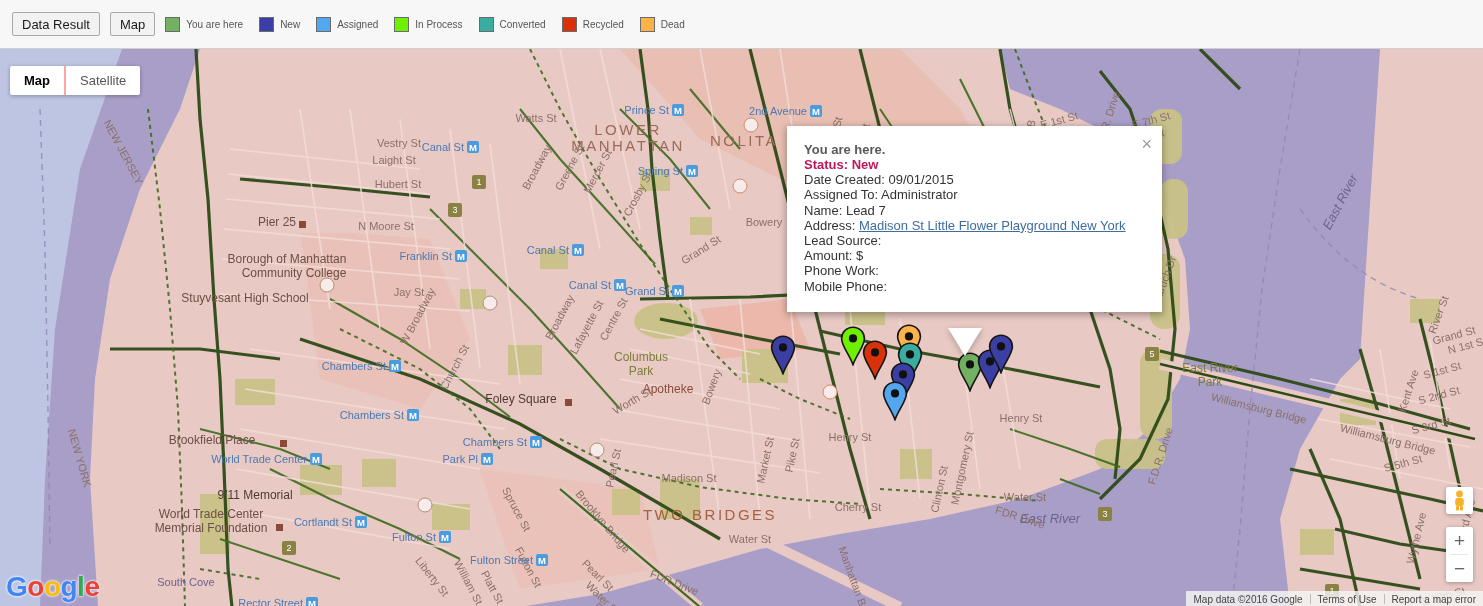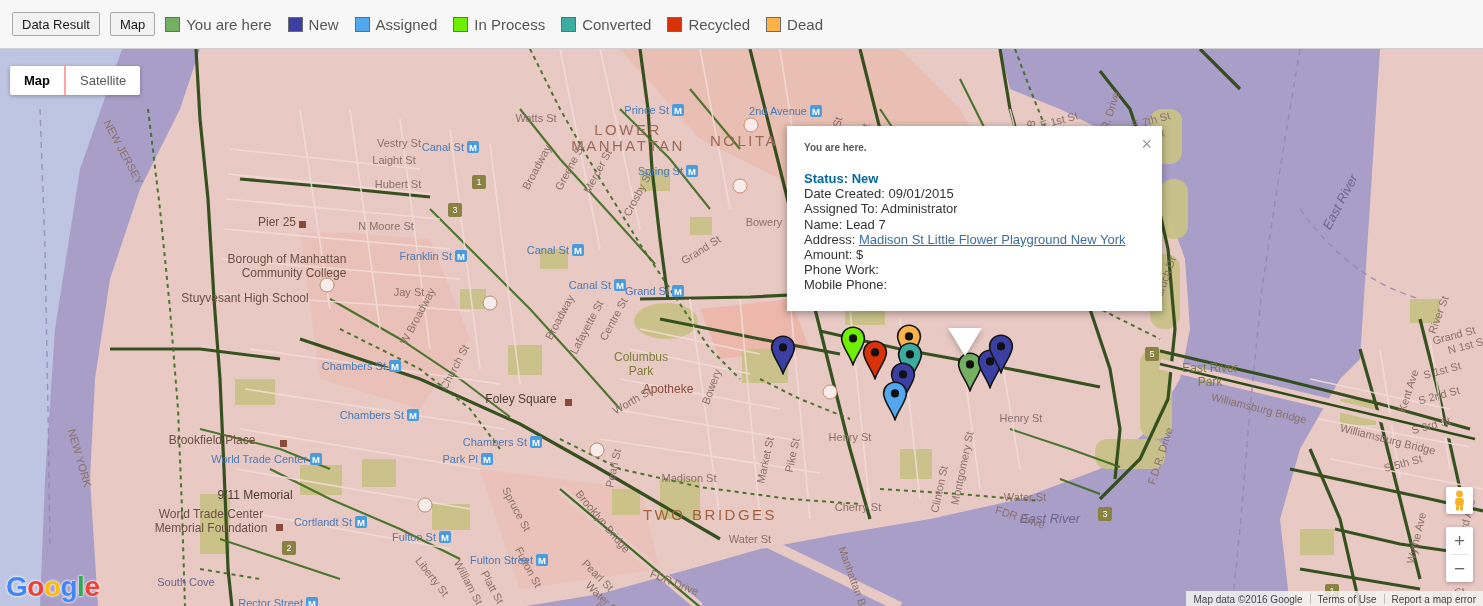--- a/index.html
+++ b/index.html
@@ -53,21 +53,21 @@
   }
   .legend-swatch {
     width: 15px;
     height: 15px;
     border: 1px solid #6b6b6b;
     display: inline-block;
     margin-right: 6px;
     box-sizing: border-box;
   }
   .legend-label {
-    font-size: 15px;
+    font-size: 10px;
     color: #555555;
     font-family: "Liberation Sans", sans-serif;
   }
 
   
   #map {
     position: absolute;
     left: 0;
     top: 48px;
     width: 1483px;
@@ -192,41 +192,40 @@
     left: 948px;
     top: 279px;
     width: 0; height: 0;
     border-left: 17px solid transparent;
     border-right: 17px solid transparent;
     border-top: 28px solid #ffffff;
     z-index: 59;
     filter: drop-shadow(0 2px 3px rgba(0,0,0,0.25));
   }
   .iw-title {
-    font-size: 10px;
+    font-size: 13px;
     font-weight: bold;
     color: #5a5a5a;
-    margin-bottom: 18px;
   }
   .iw-close {
     position: absolute;
     right: 10px; top: 9px;
     font-size: 18px;
     color: #9a9a9a;
     cursor: pointer;
     line-height: 1;
     font-family: "Liberation Sans", sans-serif;
   }
   .iw-row {
     font-size: 13px;
     color: #333333;
     line-height: 15.2px;
     white-space: nowrap;
   }
-  .iw-row.bold { font-weight: bold; color: #0369a1; }
+  .iw-row.bold { font-weight: bold; color: #be185d; }
   .iw-link {
     color: #3e6d9e;
     text-decoration: underline;
     cursor: pointer;
   }
 
   
   .marker {
     position: absolute;
     width: 26px;
@@ -728,20 +727,21 @@
 
     <div id="infowindow">
       <div class="iw-close">×</div>
       <div class="iw-title">You are here.</div>
       <div id="iw-rows">
           <div class="iw-row bold"><span>Status: </span><span>New</span></div>
           <div class="iw-row"><span>Date Created: </span><span>09/01/2015</span></div>
           <div class="iw-row"><span>Assigned To: </span><span>Administrator</span></div>
           <div class="iw-row"><span>Name: </span><span>Lead 7</span></div>
           <div class="iw-row"><span>Address: </span><span class="iw-link">Madison St Little Flower Playground New York</span></div>
+          <div class="iw-row"><span>Lead Source:</span></div>
           <div class="iw-row"><span>Amount: </span><span>$</span></div>
           <div class="iw-row"><span>Phone Work:</span></div>
           <div class="iw-row"><span>Mobile Phone:</span></div>
         </div>
     </div>
 
   </div>
 </div>
 
 </body></html>

